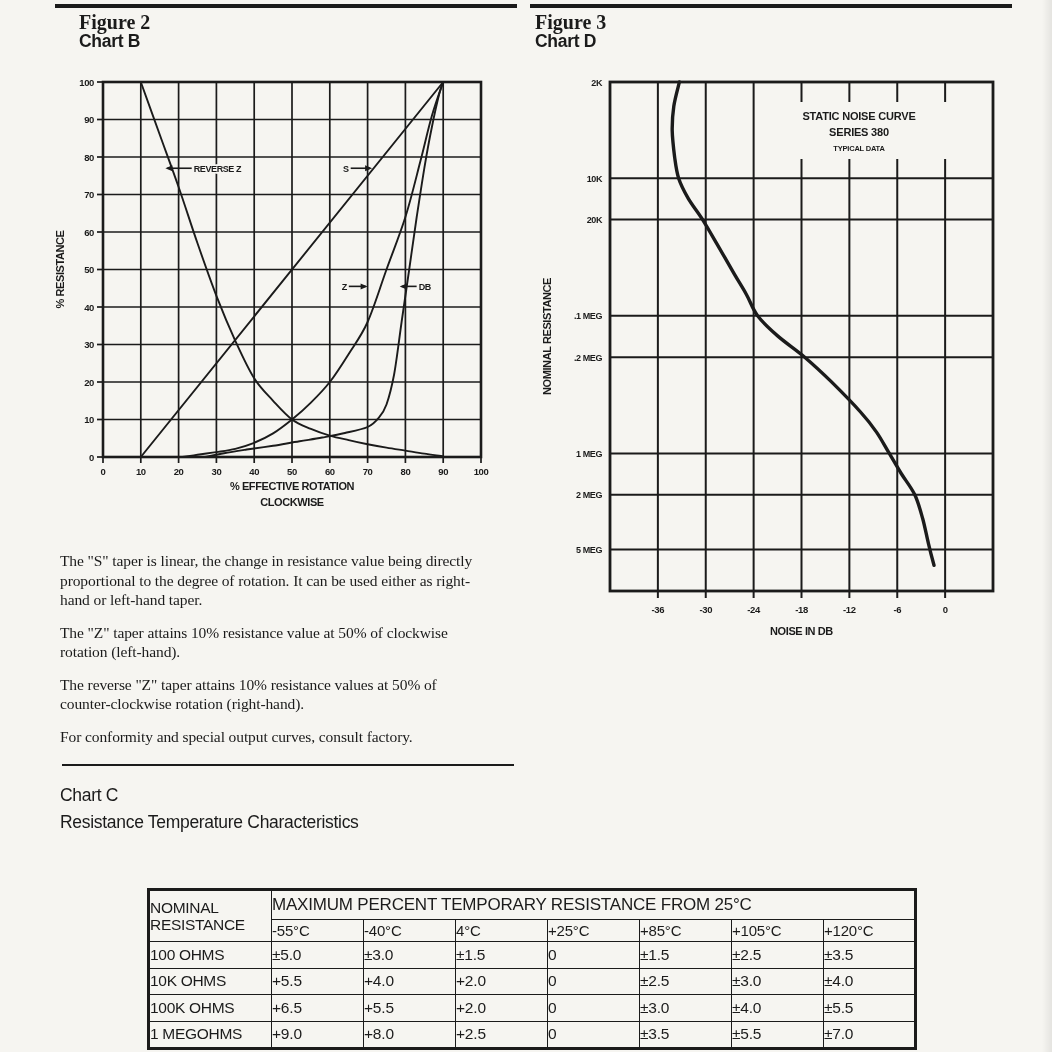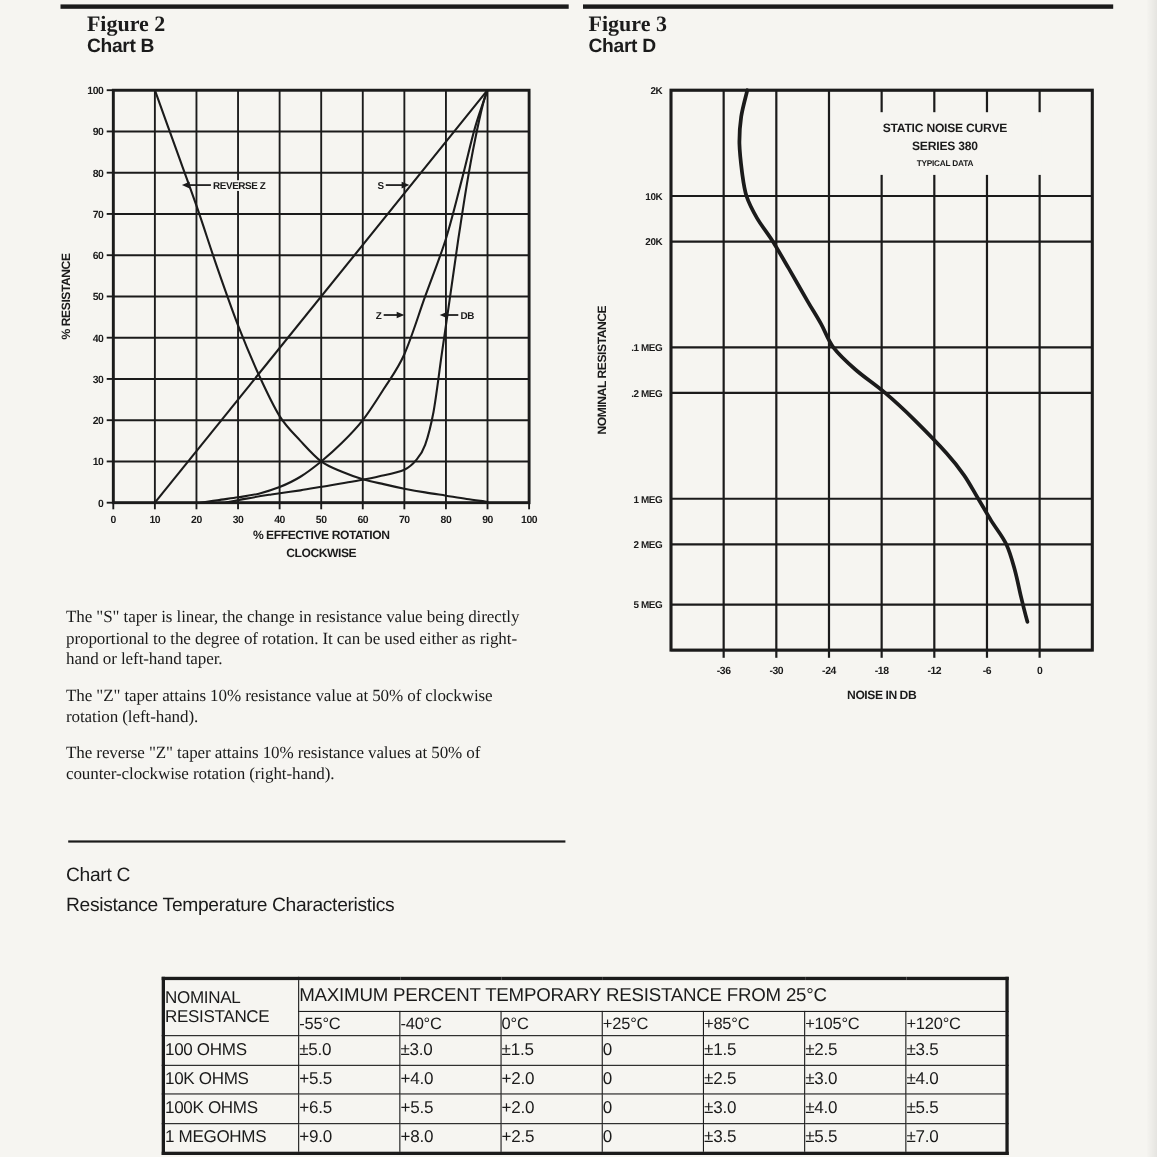--- a/index.html
+++ b/index.html
@@ -199,20 +199,21 @@
   </svg>
 
 <div class="cs-block">
   <p>The "S" taper is linear, the change in resistance value being directly
 proportional to the degree of rotation. It can be used either as right-
 hand or left-hand taper.</p>
   <p>The "Z" taper attains 10% resistance value at 50% of clockwise
 rotation (left-hand).</p>
   <p>The reverse "Z" taper attains 10% resistance values at 50% of
 counter-clockwise rotation (right-hand).</p>
+  <p>For conformity and special output curves, consult factory.</p>
 </div>
 
 <div class="rule" style="left:62px;top:764px;width:452px;height:2px"></div>
 
 <div class="abs sectiontitle" style="left:60px;top:785px">Chart C</div>
 <div class="abs sectiontitle" style="left:60px;top:812px">Resistance Temperature Characteristics</div>
 
 <table id="chartc-table">
   <colgroup>
     <col style="width:123px">
@@ -226,21 +227,21 @@
   </colgroup>
   <thead>
       <tr>
         <th rowspan="2" class="nomcell">NOMINAL
 RESISTANCE</th>
         <th colspan="7" class="spanhead">MAXIMUM PERCENT TEMPORARY RESISTANCE FROM 25°C</th>
       </tr>
       <tr class="temprow">
         <th>-55°C</th>
         <th>-40°C</th>
-        <th>0°C</th>
+        <th>4°C</th>
         <th>+25°C</th>
         <th>+85°C</th>
         <th>+105°C</th>
         <th>+120°C</th>
       </tr>
     </thead>
   <tbody>
       <tr>
         <th class="rlabel">100 OHMS</th>
         <td class="val">±5.0</td>

